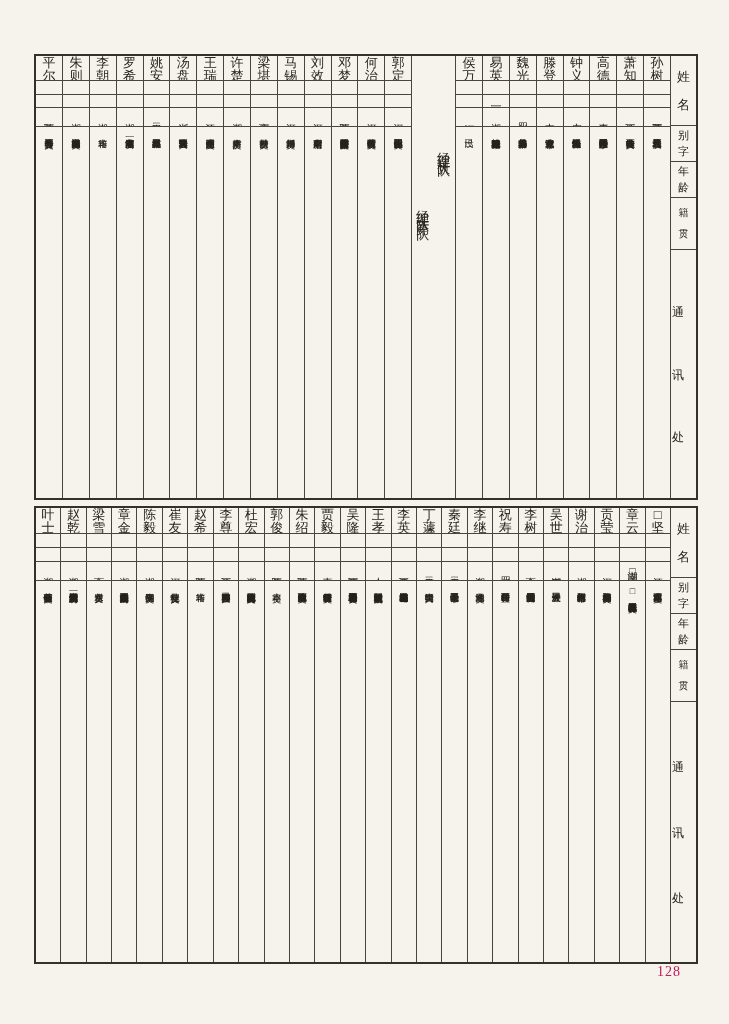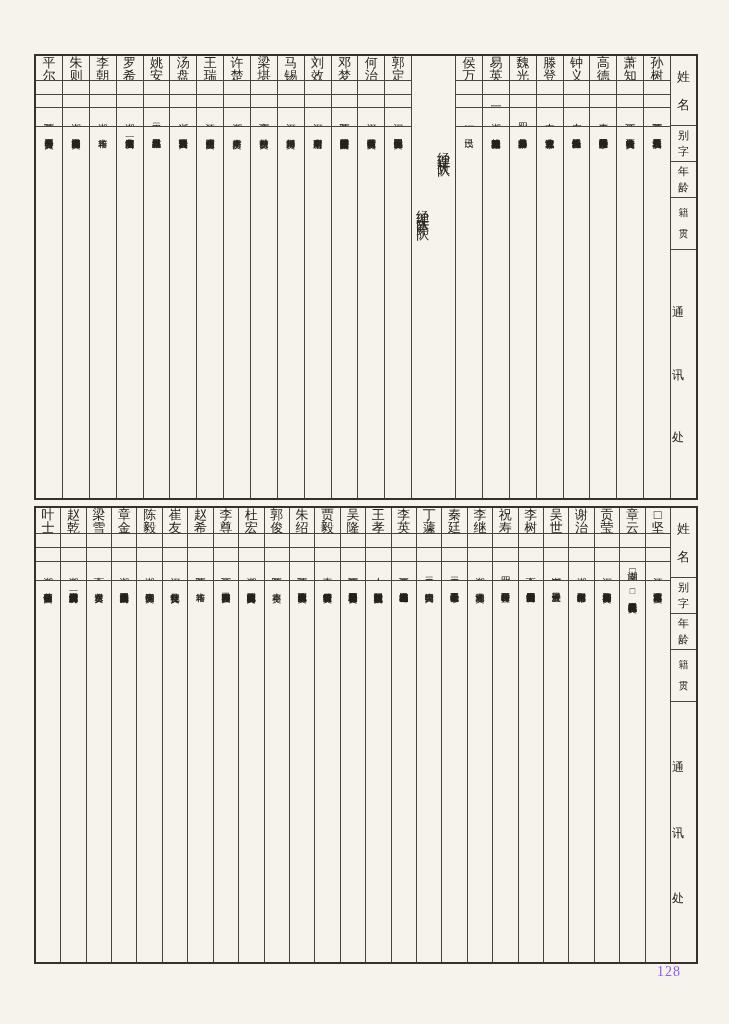--- a/index.html
+++ b/index.html
@@ -67,21 +67,21 @@
     text-orientation:upright;
     line-height:1.12;
     line-break:anywhere;
   }
   .cell.address .vtext{height:100%;font-size:9px;}
   .cell.origin .vtext{letter-spacing:1px;}
   .cell.alias .vtext,.cell.age .vtext{letter-spacing:1px;}
 
   .page-number{
     position:absolute;right:48px;bottom:44px;
-    font-size:14px;letter-spacing:1px;color:#8b5cf6;
+    font-size:14px;letter-spacing:1px;color:#be185d;
   }
 </style>
 </head>
 <body>
 
 <div class="page">
   <div id="top-table" class="rtable">
       <div class="col label-col">
         <div class="cell name label-cell">
           <div class="ch">姓</div>

